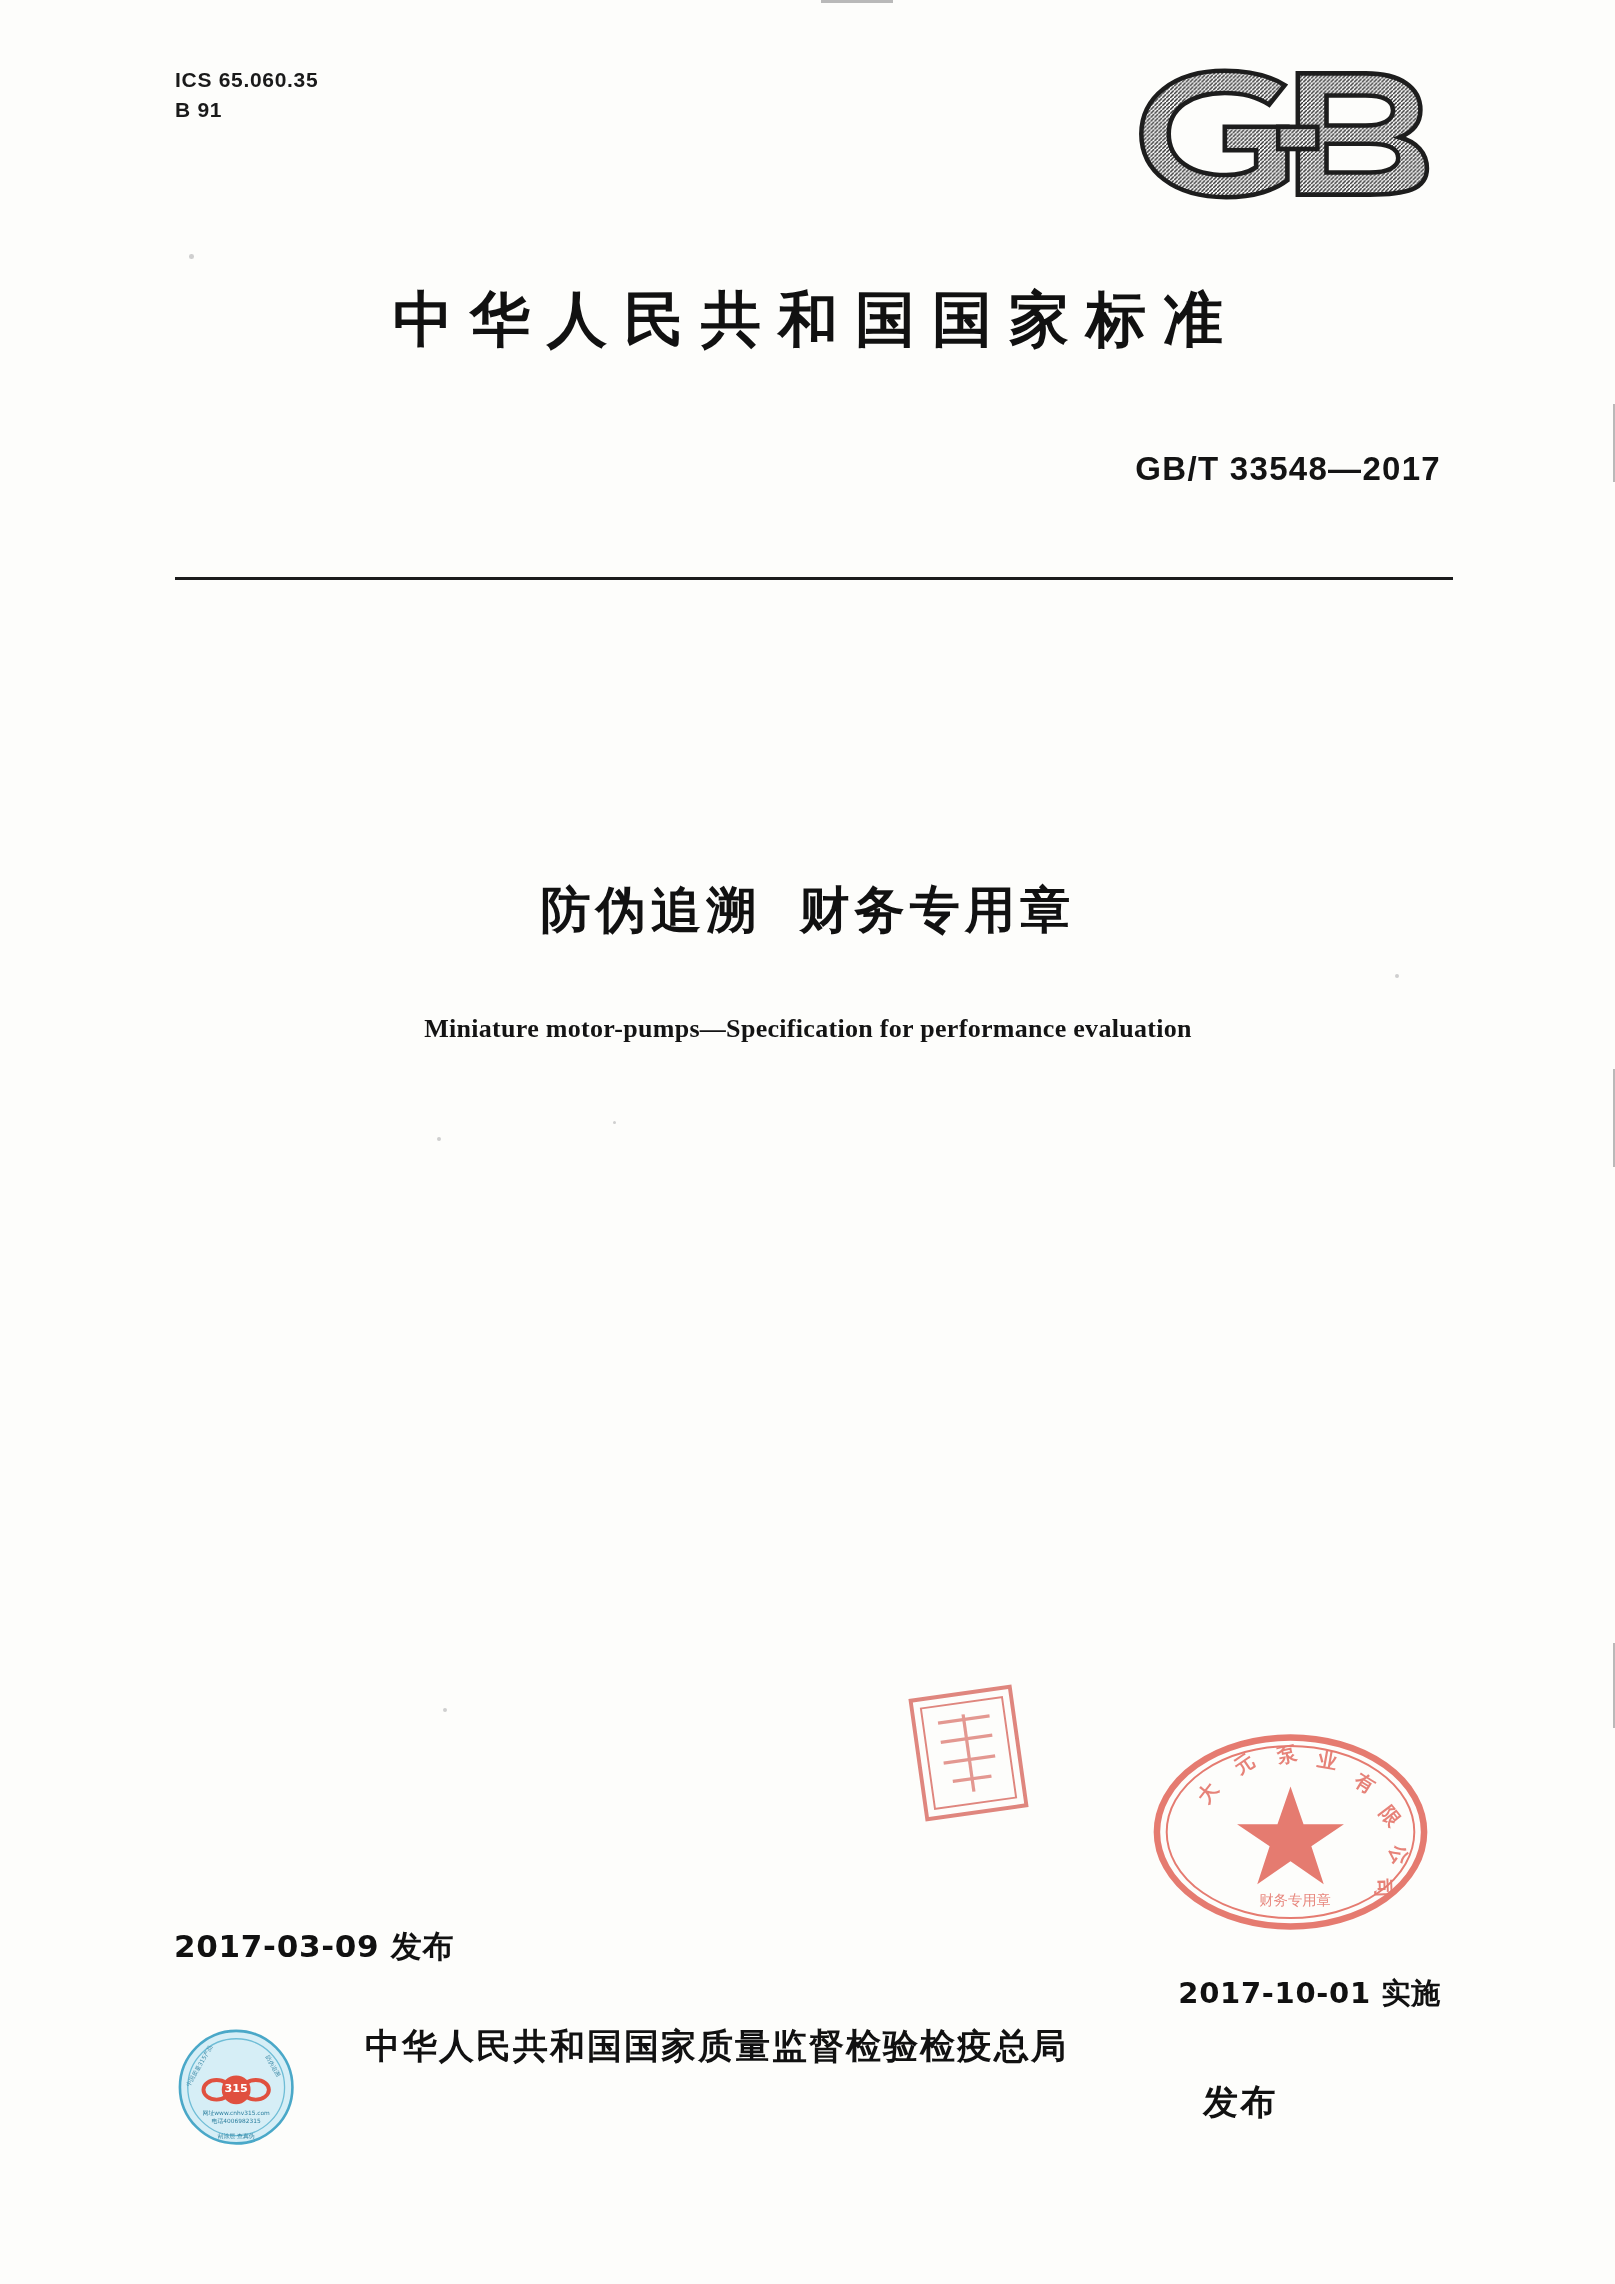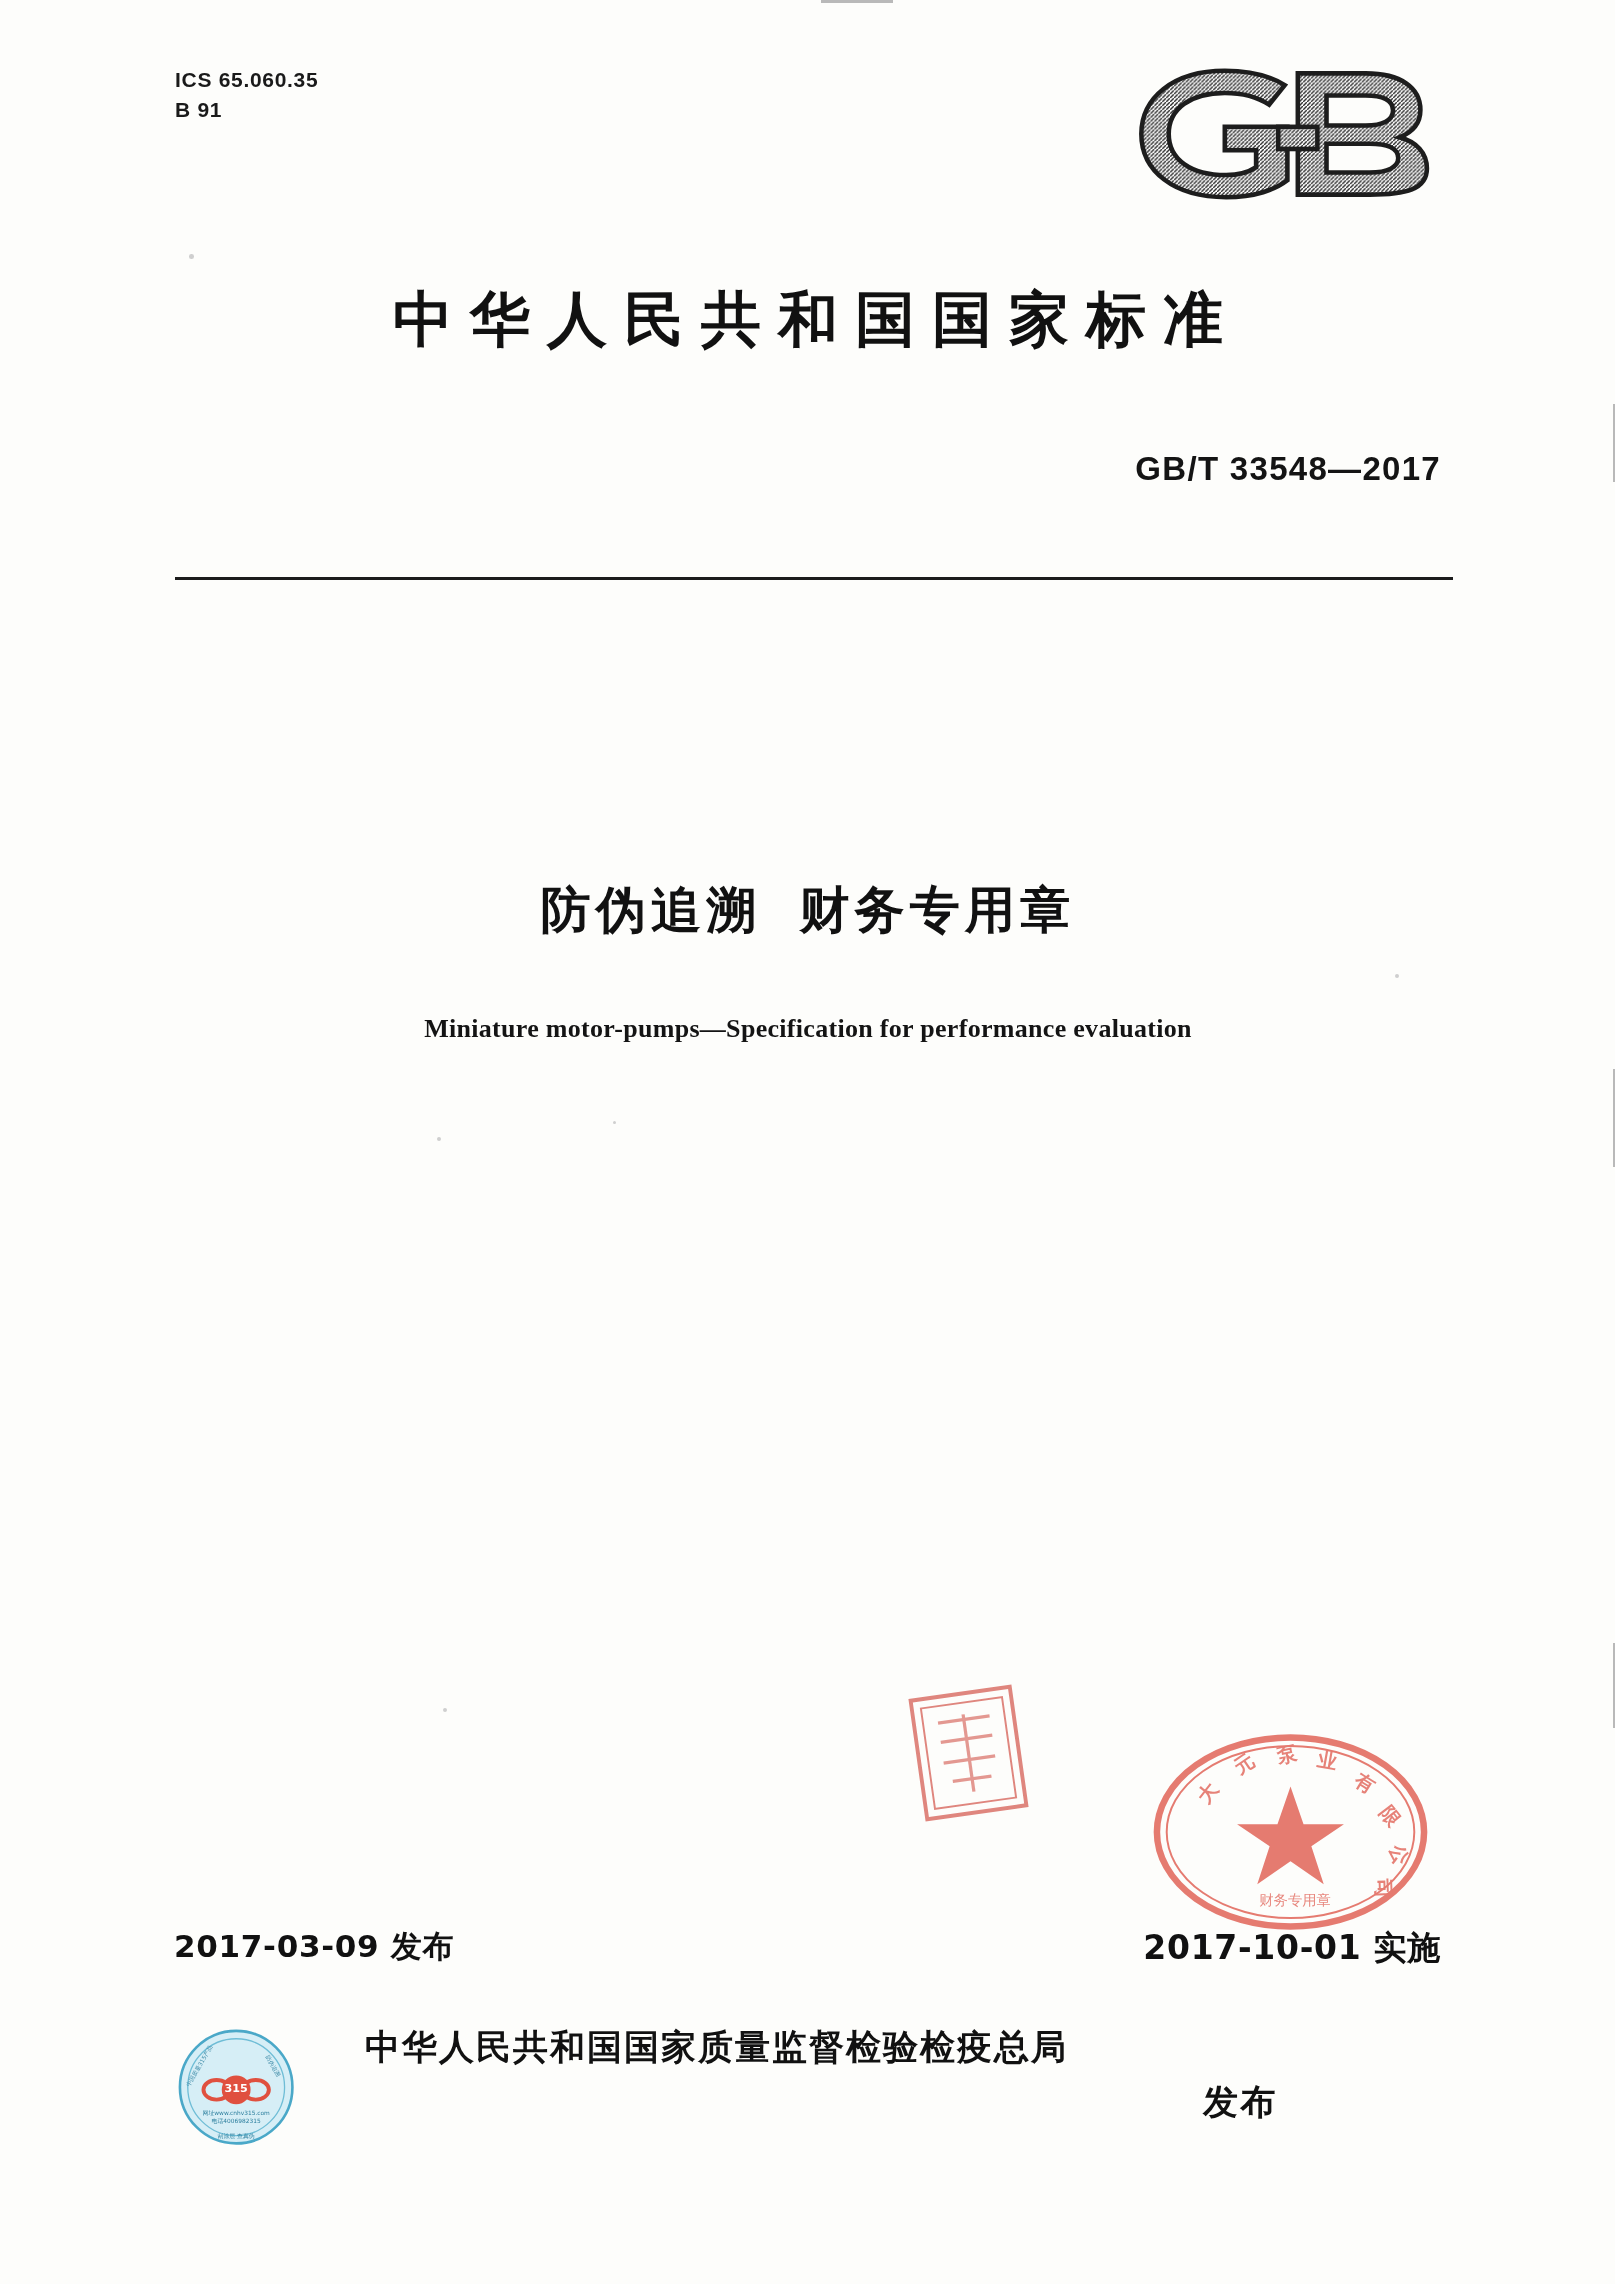--- a/index.html
+++ b/index.html
@@ -132,24 +132,24 @@
     top: 1926px;
     font-family: "DejaVu Sans", sans-serif;
     font-weight: bold;
     font-size: 31px;
     color: #111111;
     letter-spacing: 0.7px;
   }
   .date-impl {
     position: absolute;
     right: 175px;
-    top: 1926px;
-    font-family: "DejaVu Sans", sans-serif;
-    font-weight: bold;
-    font-size: 33px;
+    top: 1974px;
+    font-family: "DejaVu Sans", sans-serif;
+    font-weight: bold;
+    font-size: 29px;
     color: #111111;
     letter-spacing: 0.7px;
   }
 
   
   .footer {
     position: absolute;
     left: 0;
     right: 0;
     top: 2014px;
@@ -159,21 +159,21 @@
     position: absolute;
     left: 176px;
     top: 13px;
     width: 121px;
     height: 121px;
   }
   .footer-org {
     position: absolute;
     left: 365px;
     top: 6.5px;
-    font-family: Liberation Sans, sans-serif;
+    font-family: Liberation Serif, serif;
     font-weight: bold;
     font-size: 35px;
     line-height: 1.5;
     color: #111111;
     letter-spacing: 2px;
   }
   .footer-org .line2 {
     letter-spacing: 8.5px;
   }
   .footer-publish {

